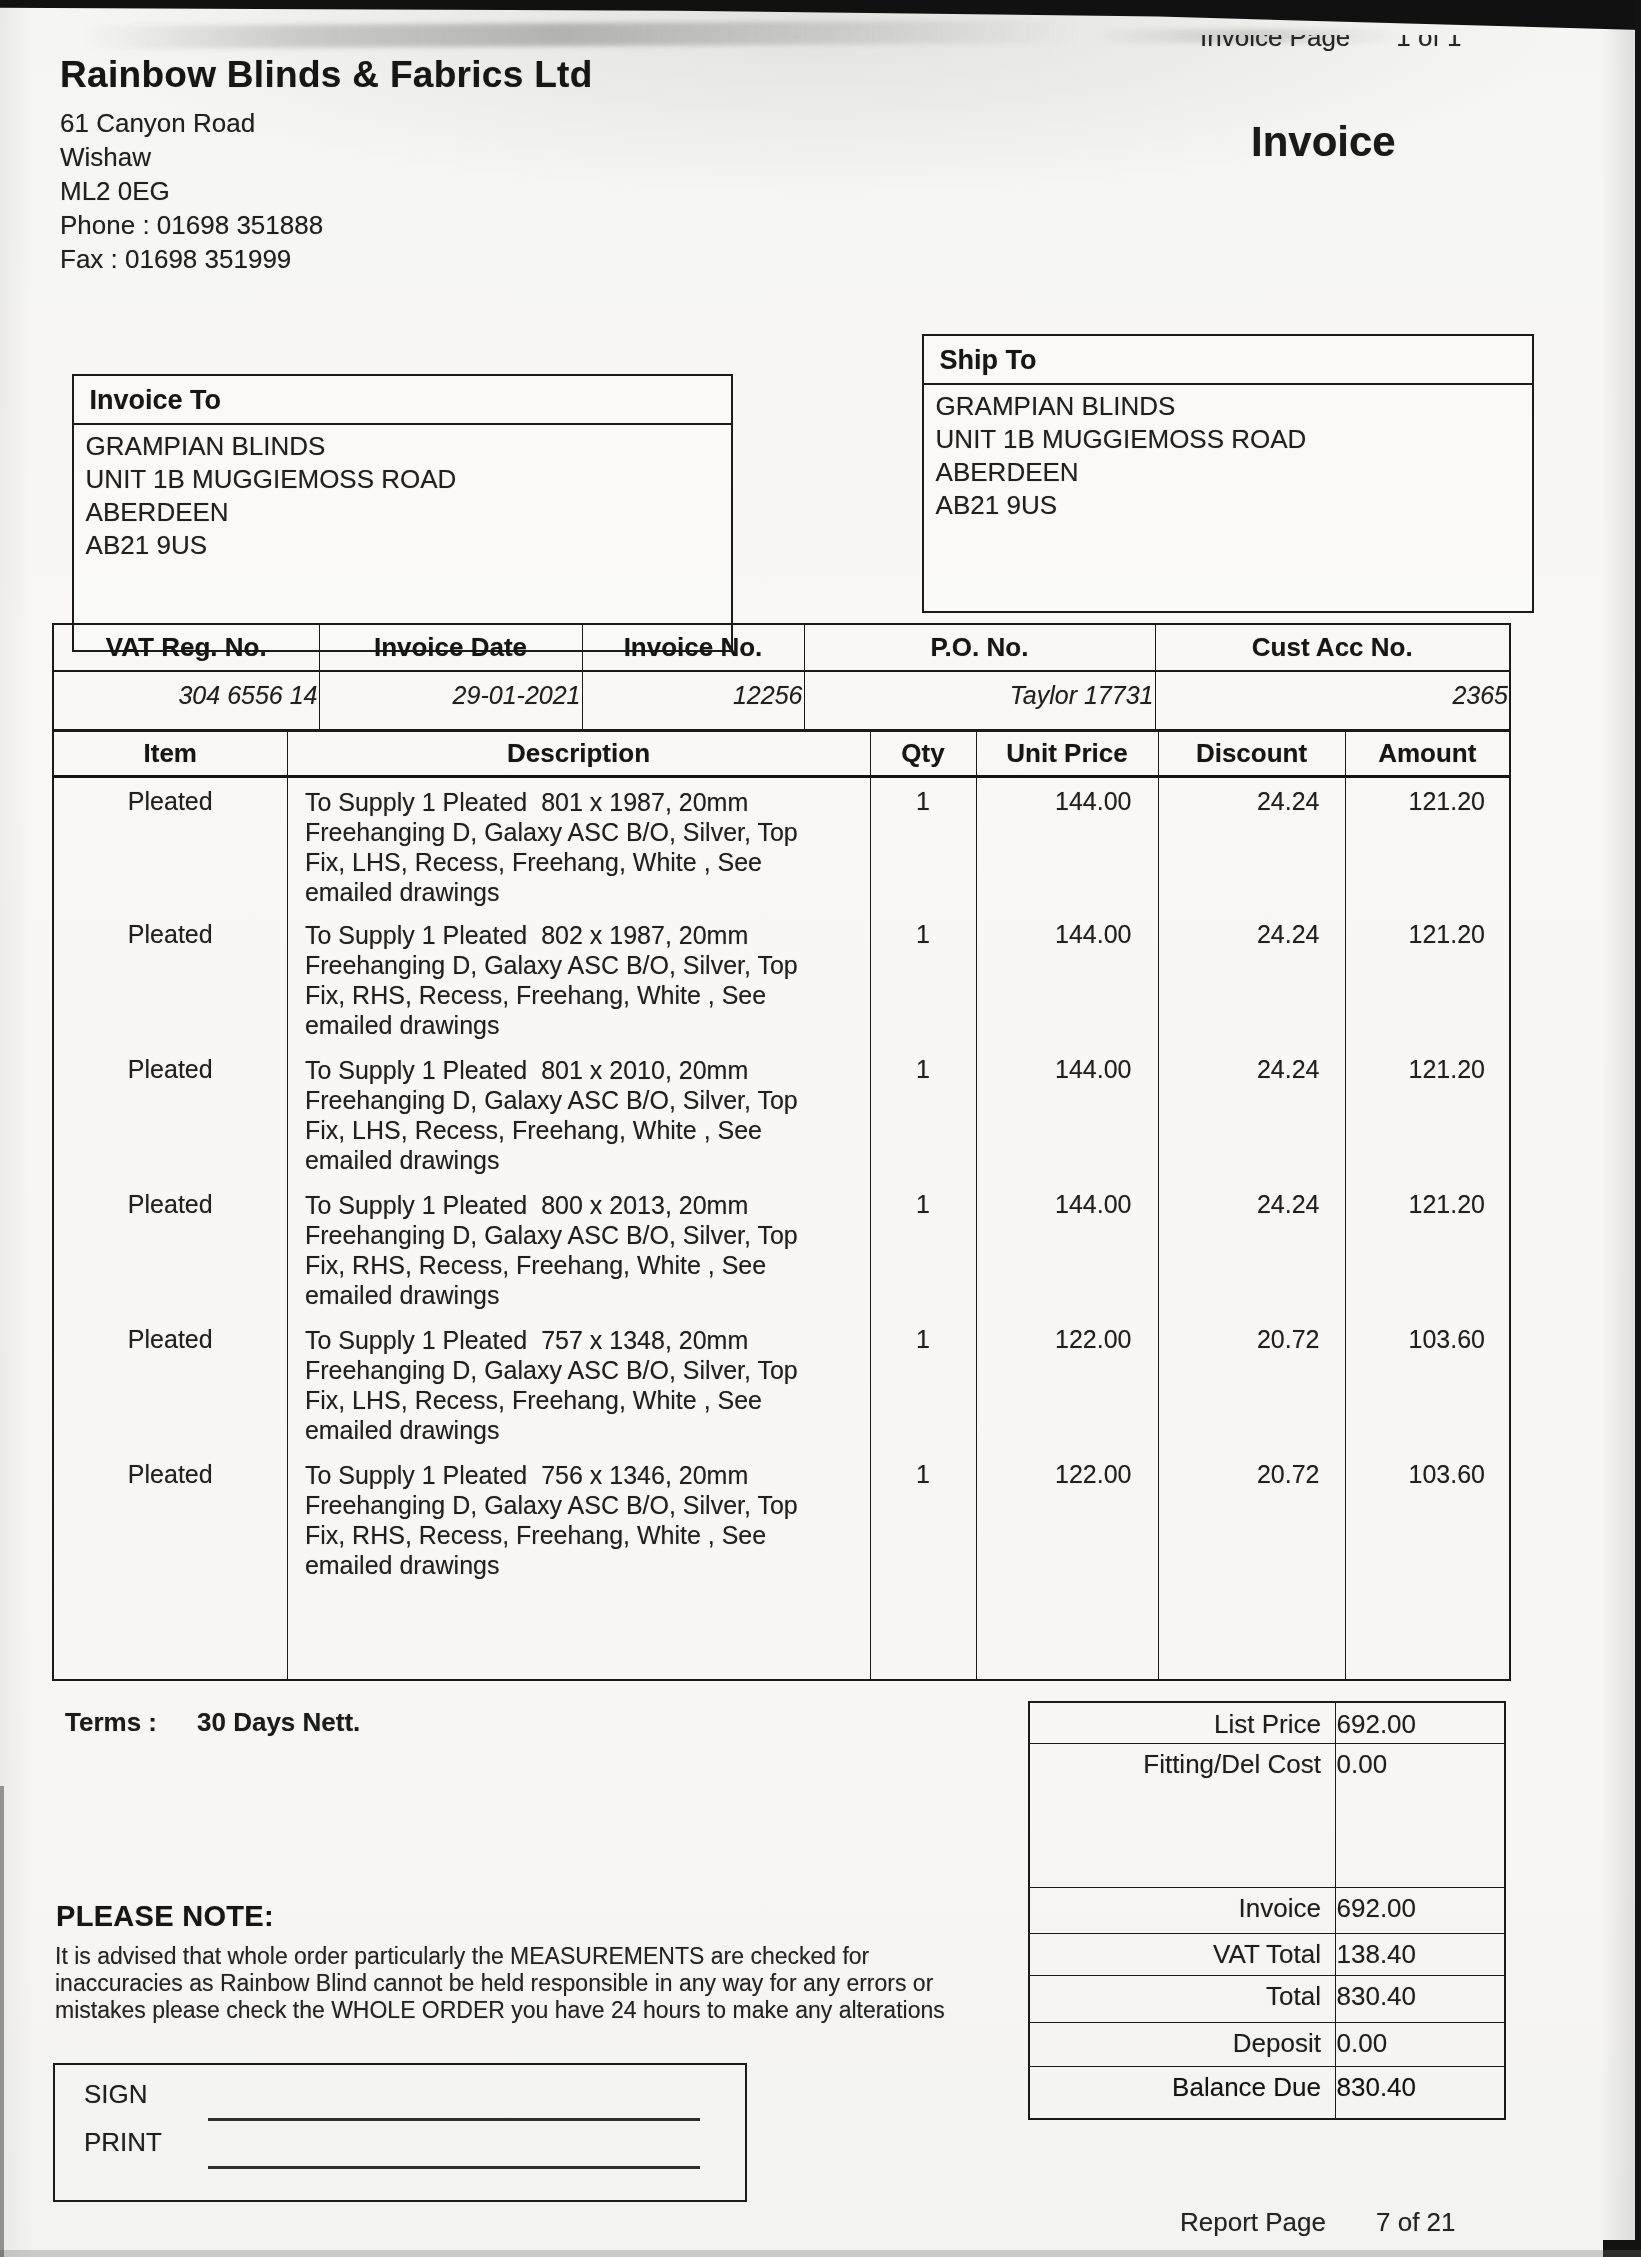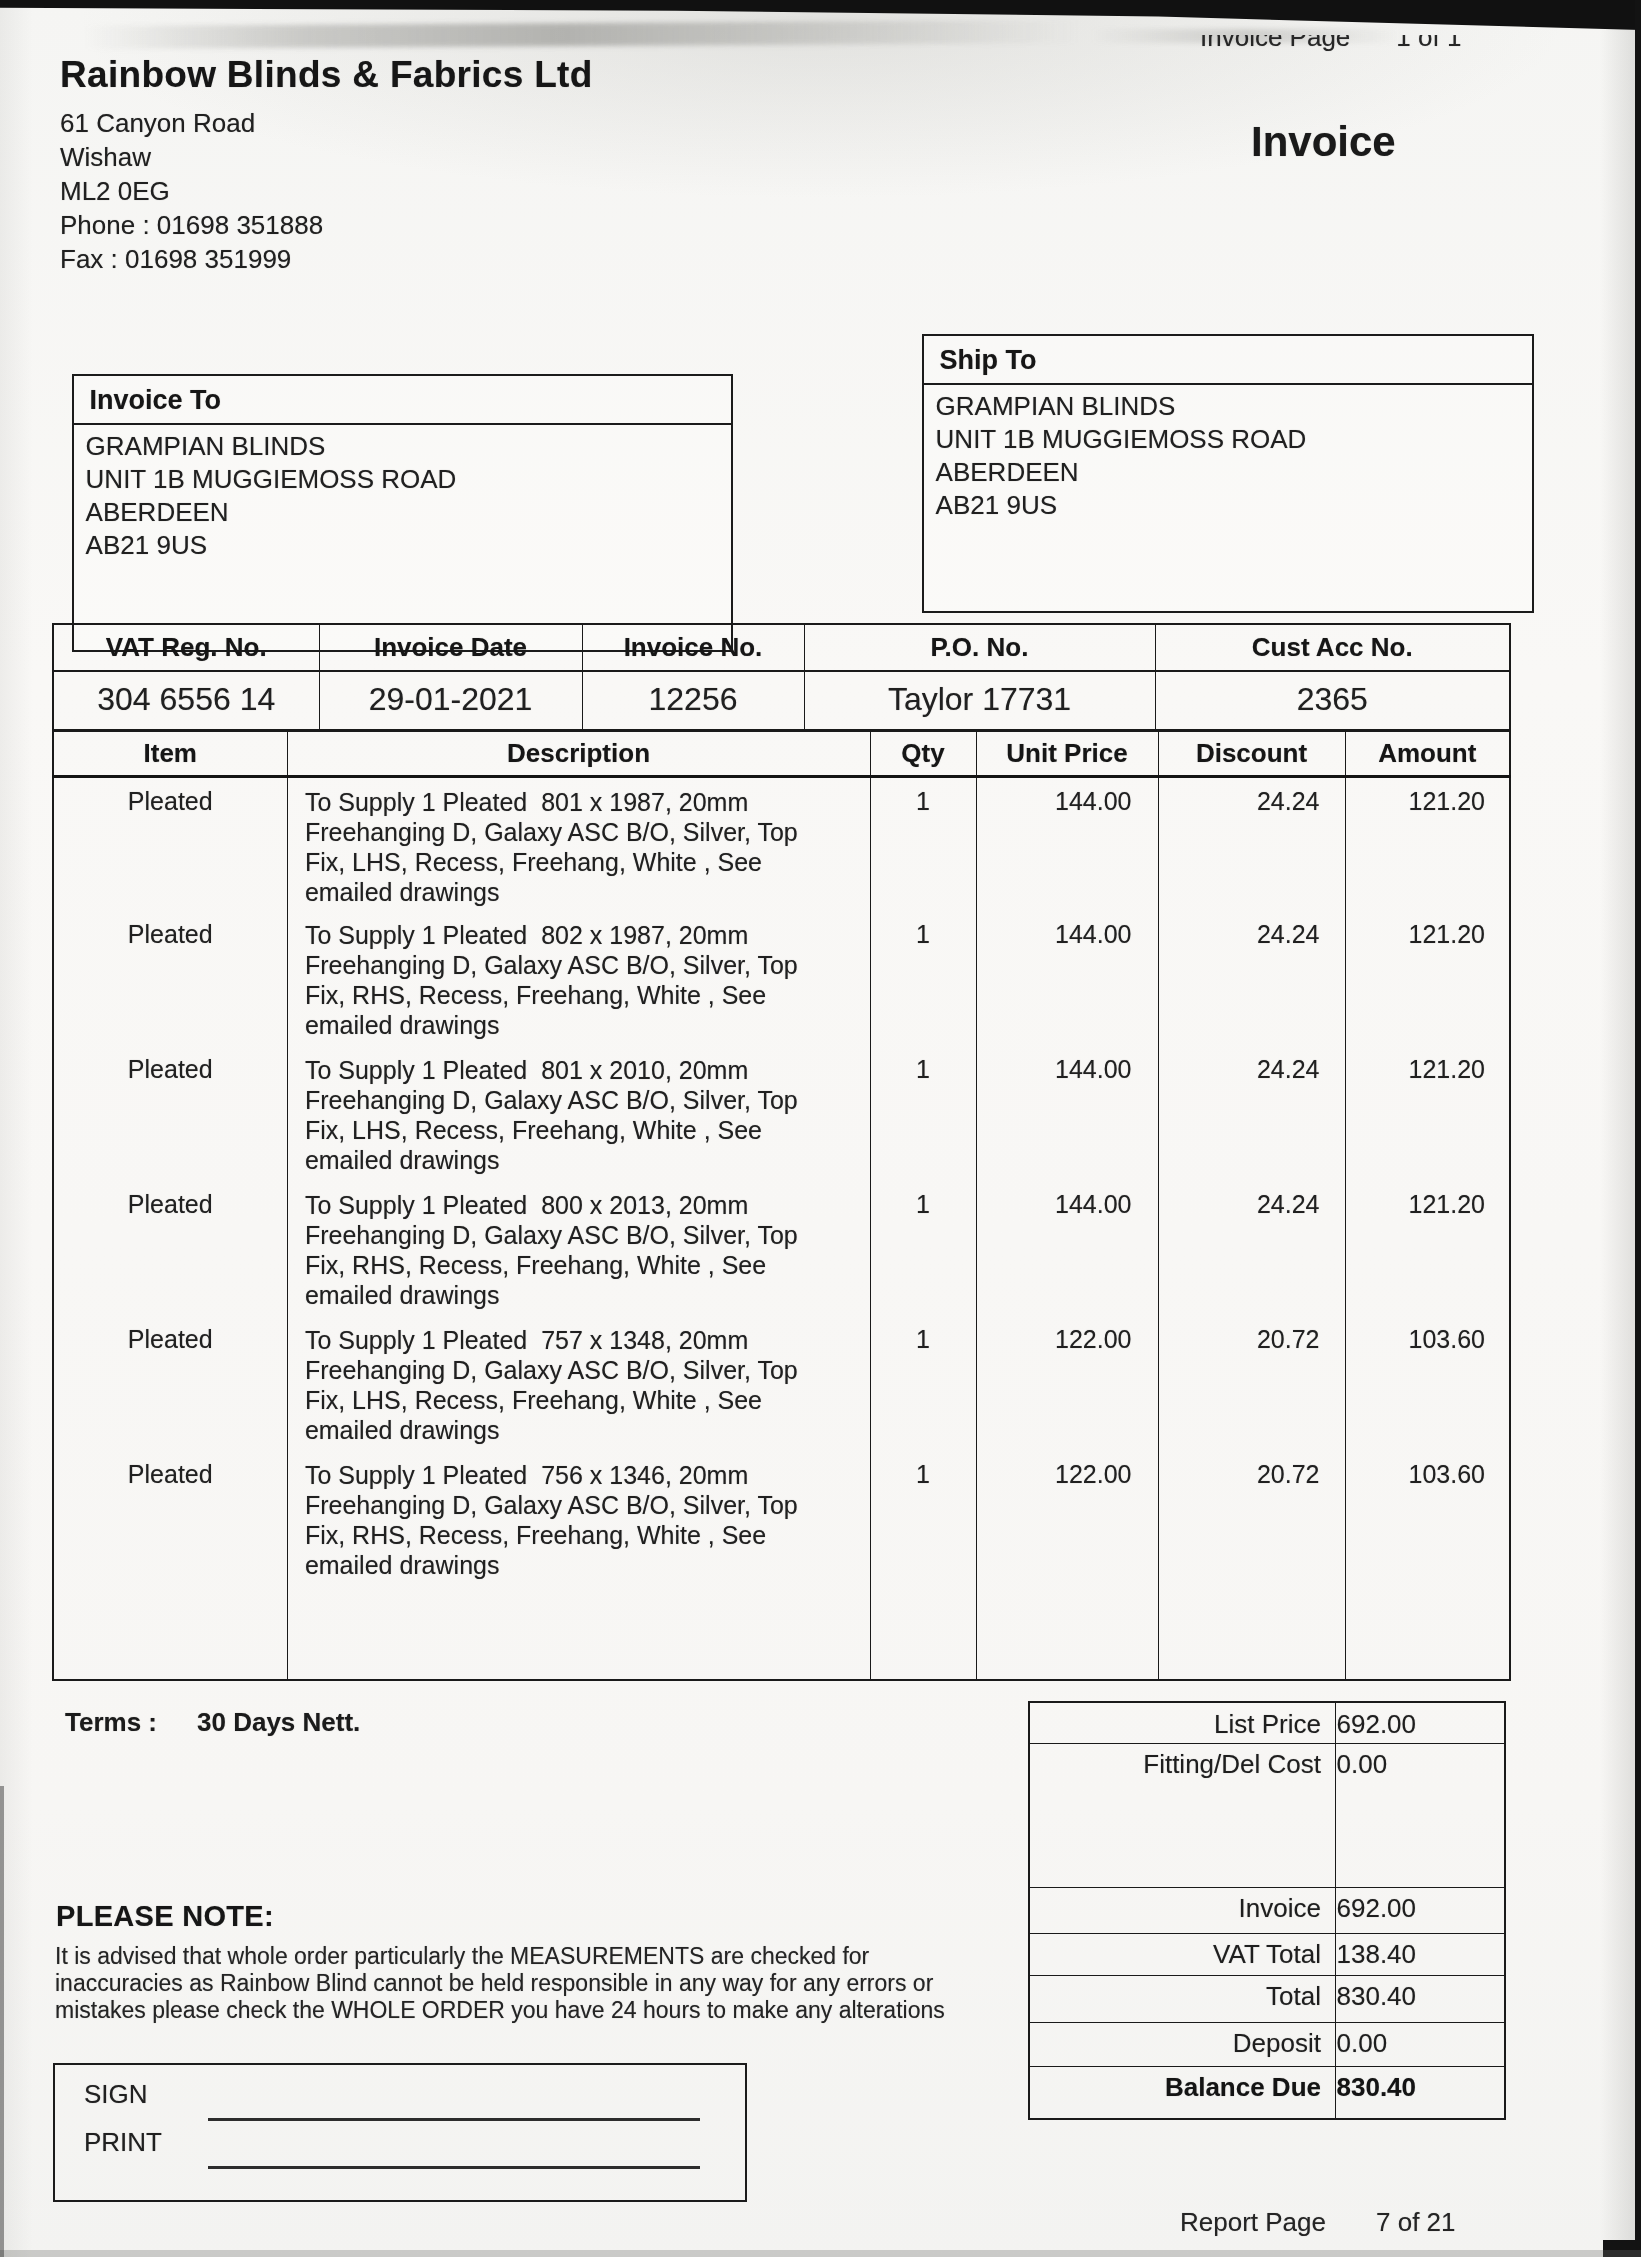--- a/index.html
+++ b/index.html
@@ -32,21 +32,21 @@
   
   .addr-box{position:absolute;border:2.9px solid #1b1b1b;background:rgba(255,255,255,0.25);}
   .box-invto{left:72px;top:337px;width:657px;height:274px;margin-top:37px;}
   .box-shipto{left:898px;top:334px;width:608px;height:275px;margin-left:24px;}
   .addr-label{font-size:27px;font-weight:bold;padding:8.7px 15.4px 7.7px 15.4px;border-bottom:2.9px solid #1b1b1b;color:#161616;}
   .addr-lines{padding:4.8px 11.6px;font-size:26px;line-height:33px;color:#202020;}
   
   table{border-collapse:collapse;table-layout:fixed;}
   .meta{position:absolute;left:52px;top:623px;width:1457px;border:2.9px solid #1a1a1a;}
   .meta th{border:1.9px solid #1a1a1a;border-bottom-width:2.9px;height:43px;font-size:26px;font-weight:bold;text-align:center;vertical-align:middle;color:#161616;margin-top:36px;}
-  .meta td{border:1.9px solid #1a1a1a;height:48px;font-size:32px;text-align:center;vertical-align:top;padding-top:8.7px;color:#202020;}
+  .meta td{border:1.9px solid #1a1a1a;height:48px;font-size:25px;text-align:right;vertical-align:top;padding-top:8.7px;color:#202020;font-style:italic;}
   
   .items{position:absolute;left:52px;top:729px;width:1457px;border:2.9px solid #1a1a1a;}
   .items th{border-left:1.9px solid #1a1a1a;border-right:1.9px solid #1a1a1a;border-bottom:3.9px solid #141414;height:42px;font-size:26px;font-weight:bold;text-align:center;vertical-align:middle;color:#161616;}
   .items td{border-left:1.9px solid #1a1a1a;border-right:1.9px solid #1a1a1a;border-top:none;border-bottom:none;font-size:25px;vertical-align:top;padding-top:8.7px;color:#202020;}
   .items tr.irow{height:135px;}
   .items tr.filler{height:93px;}
   .c-item{text-align:center;}
   .c-desc{text-align:left;margin-top:17px;}
   .desc-wrap{width:531px;margin-left:16.4px;line-height:30px;white-space:pre-wrap;}
   .c-qty{text-align:center;}
@@ -59,21 +59,21 @@
   .bank{position:absolute;left:197px;top:1782px;font-size:26px;font-weight:bold;line-height:38px;color:#1b1b1b;}
   .note-head{position:absolute;left:56px;top:1900px;font-size:29px;font-weight:bold;letter-spacing:0.3px;color:#161616;}
   .note-body{position:absolute;left:55px;top:1943px;width:941px;font-size:23px;line-height:27px;color:#242424;}
   
   .totals{position:absolute;left:1028px;top:1701px;width:476px;border:2.9px solid #1a1a1a;}
   .totals td{border:1.9px solid #1a1a1a;font-size:26px;vertical-align:top;padding-top:5.8px;color:#1e1e1e;}
   .totals td.tl{width:306px;text-align:right;padding-right:13.5px;}
   .totals td.tvv{text-align:left;padding-right:25px;}
   .totals tr.r0{height:41px;} .totals tr.r1{height:144px;} .totals tr.r2{height:46px;}
   .totals tr.r3{height:42px;} .totals tr.r4{height:47px;} .totals tr.r5{height:44px;}
-  .totals tr.r6{height:53px;} .totals tr.r6 td{font-weight:bold;color:#141414;}
+  .totals tr.r6{height:53px;} .totals tr.r6 td{font-weight:normal;color:#141414;}
   
   .signbox{position:absolute;left:53px;top:2063px;width:690px;height:135px;border:2.9px solid #1b1b1b;}
   .sig-label{position:absolute;left:29px;font-size:26px;color:#202020;}
   .sig-line{position:absolute;left:153px;width:492px;height:2.9px;background:#2d2d2d;}
   
   .footer{position:absolute;left:1180px;top:2207px;font-size:26px;color:#242424;display:flex;gap:50px;white-space:nowrap;}
 </style>
 </head>
 <body>
 

